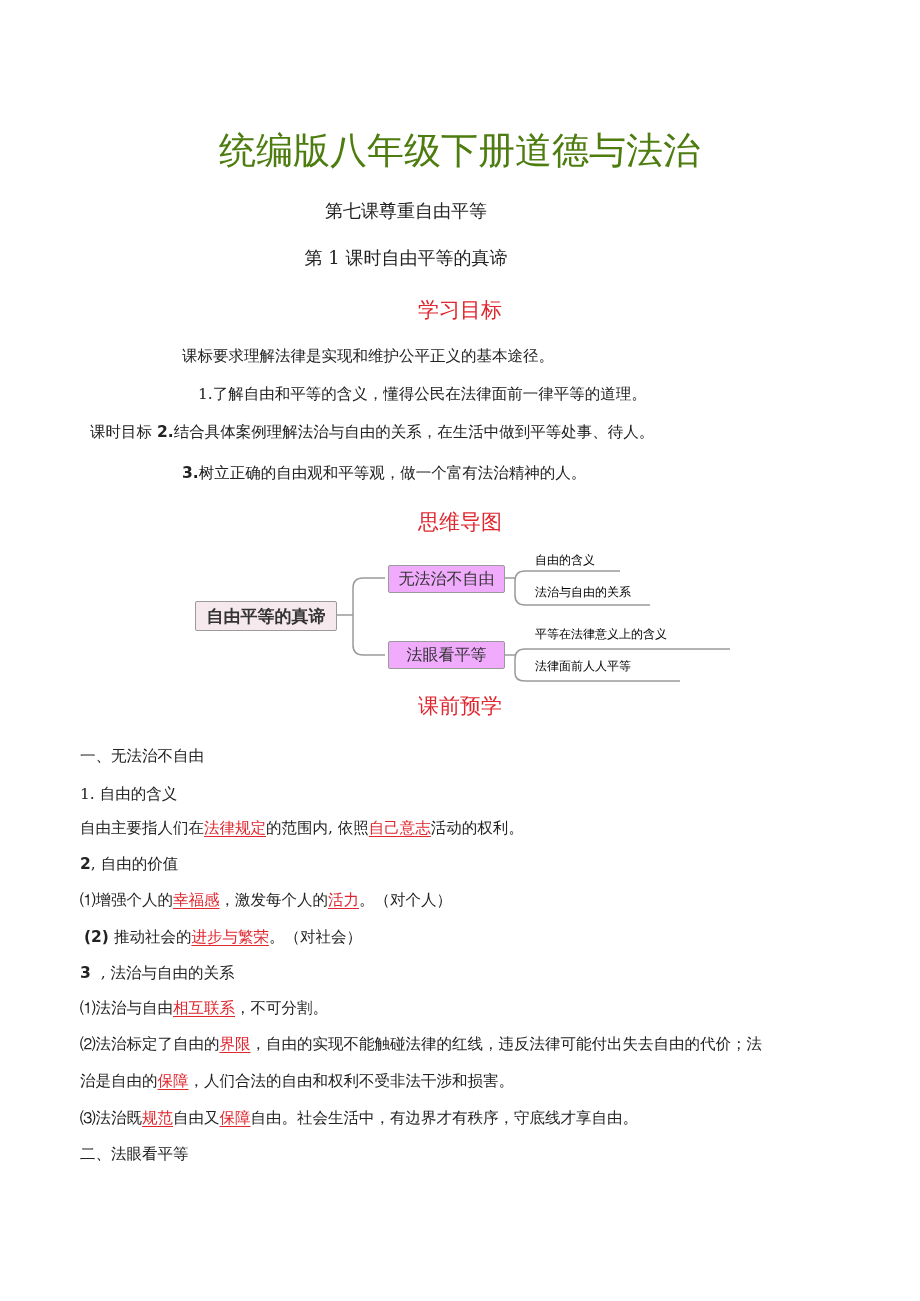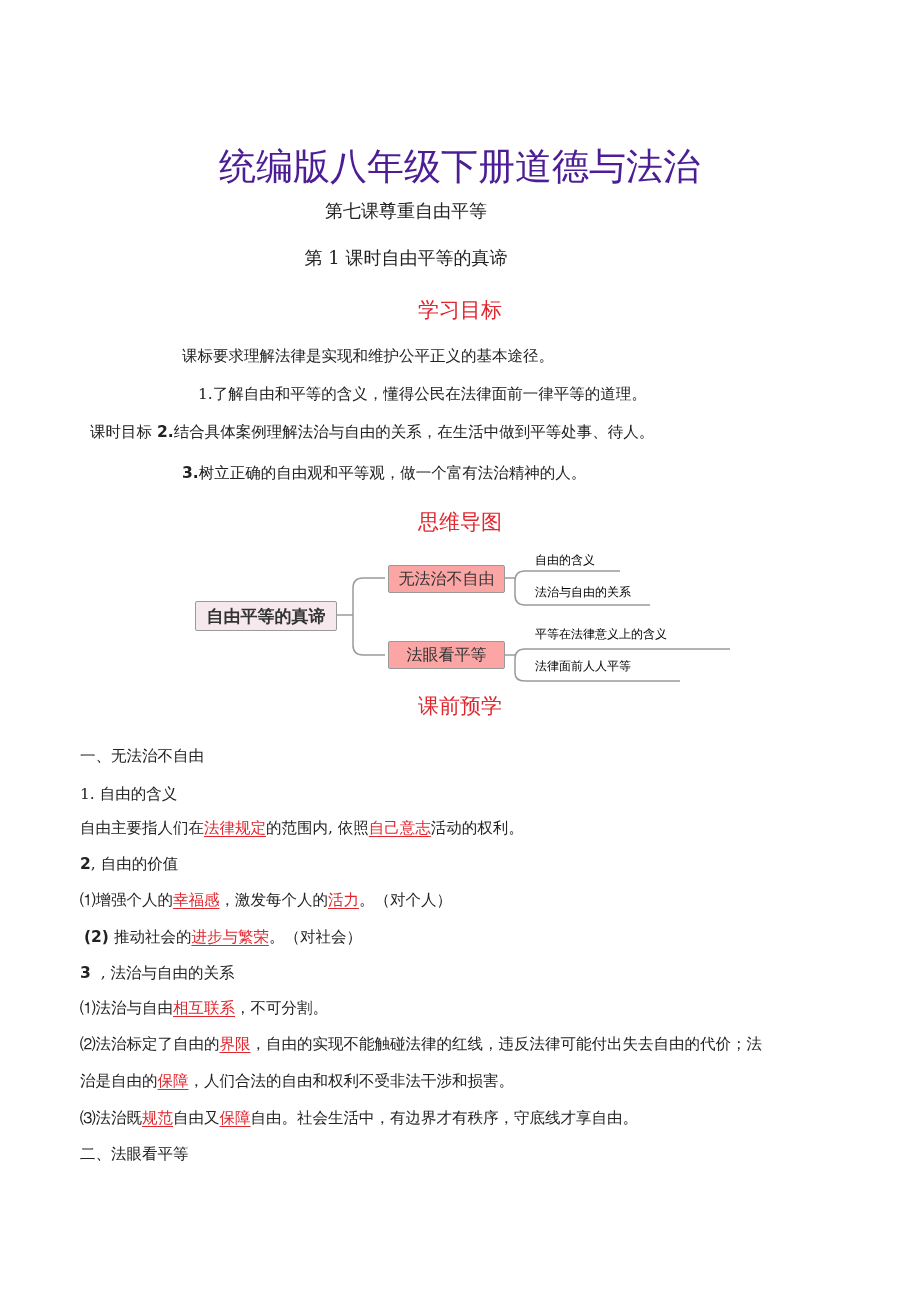--- a/index.html
+++ b/index.html
@@ -1,30 +1,30 @@
 <!DOCTYPE html>
 <html><head>
 <meta charset="utf-8">
 <style>
   html, body { margin:0; padding:0; background:#ffffff; }
   body { width:920px; height:1301px; position:relative; overflow:hidden;
          font-family:"DejaVu Serif","Liberation Serif",serif; color:#222; }
   .abs { position:absolute; white-space:nowrap; }
   .title { left:0; width:919px; top:126px; text-align:center; font-family:"DejaVu Sans","Liberation Sans",sans-serif;
-           font-size:37px; color:#4c1d95; letter-spacing:0px; font-weight:normal;margin-top:16px; }
+           font-size:37px; color:#4d7c0f; letter-spacing:0px; font-weight:normal; }
   .sub { left:0; width:812px; text-align:center; font-size:18px; color:#222; }
   .sec { left:0; width:920px; text-align:center; font-size:21px; color:#e0262e; }
   .line { font-size:15.5px; color:#222; }
   .u { color:#e0262e; text-decoration:underline; text-underline-offset:3px; }
   b.num { font-family:"DejaVu Sans","Liberation Sans",sans-serif; font-weight:bold; }
   
   .mm { position:absolute; left:185px; top:545px; width:545px; height:140px; }
   .mm svg { position:absolute; left:0; top:0; }
   .box { position:absolute; border:1.5px solid #9a9a9a; border-radius:2px; font-size:16px; color:#333;
-         display:flex; align-items:center; justify-content:center; background:#fca5a5; }
+         display:flex; align-items:center; justify-content:center; background:#f0abfc; }
   .root { background:#f6e9ee; font-family:"DejaVu Sans","Liberation Sans",sans-serif; font-weight:bold; font-size:17px; color:#333; }
   .leaf { position:absolute; font-size:12px; color:#000000; white-space:nowrap; }
 </style>
 </head>
 <body>
 
 <div class="abs title">统编版八年级下册道德与法治</div>
 <div class="abs sub" style="top:199px;">第七课尊重自由平等</div>
 <div class="abs sub" style="top:246px;">第 1 课时自由平等的真谛</div>
 

